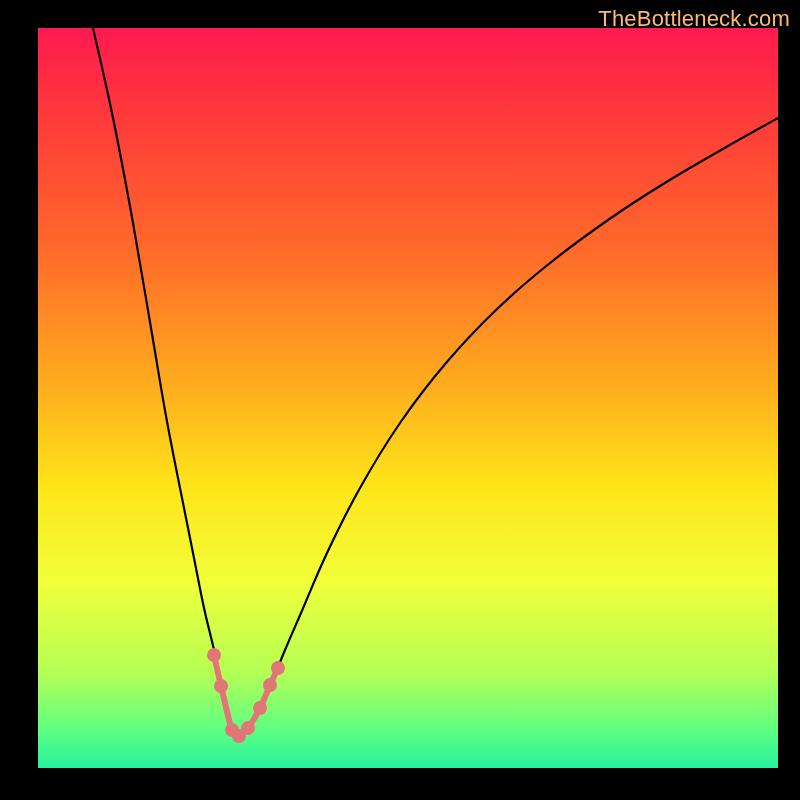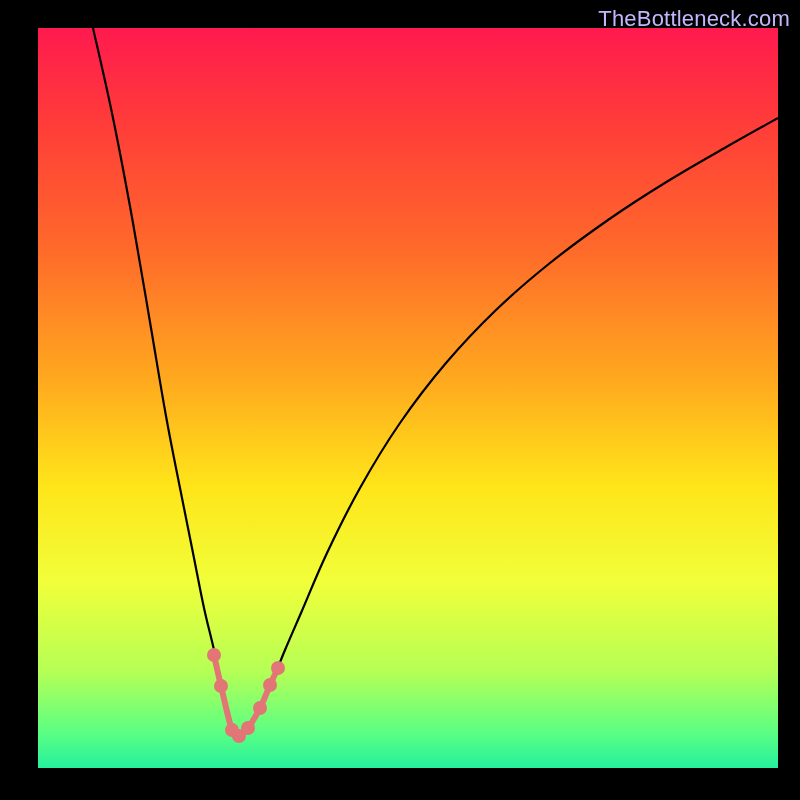--- a/index.html
+++ b/index.html
@@ -13,21 +13,21 @@
   .outer {
     position: relative;
     width: 800px;
     height: 800px;
     background: #000;
   }
   .watermark {
     position: absolute;
     top: 6px;
     right: 10px;
-    color: #c4b5fd;
+    color: #fdba74;
     font-family: Arial, Helvetica, sans-serif;
     font-size: 22px;
     font-weight: 500;
     letter-spacing: 0.2px;
     z-index: 5;
   }
   .plot {
     position: absolute;
     left: 38px;
     top: 28px;

